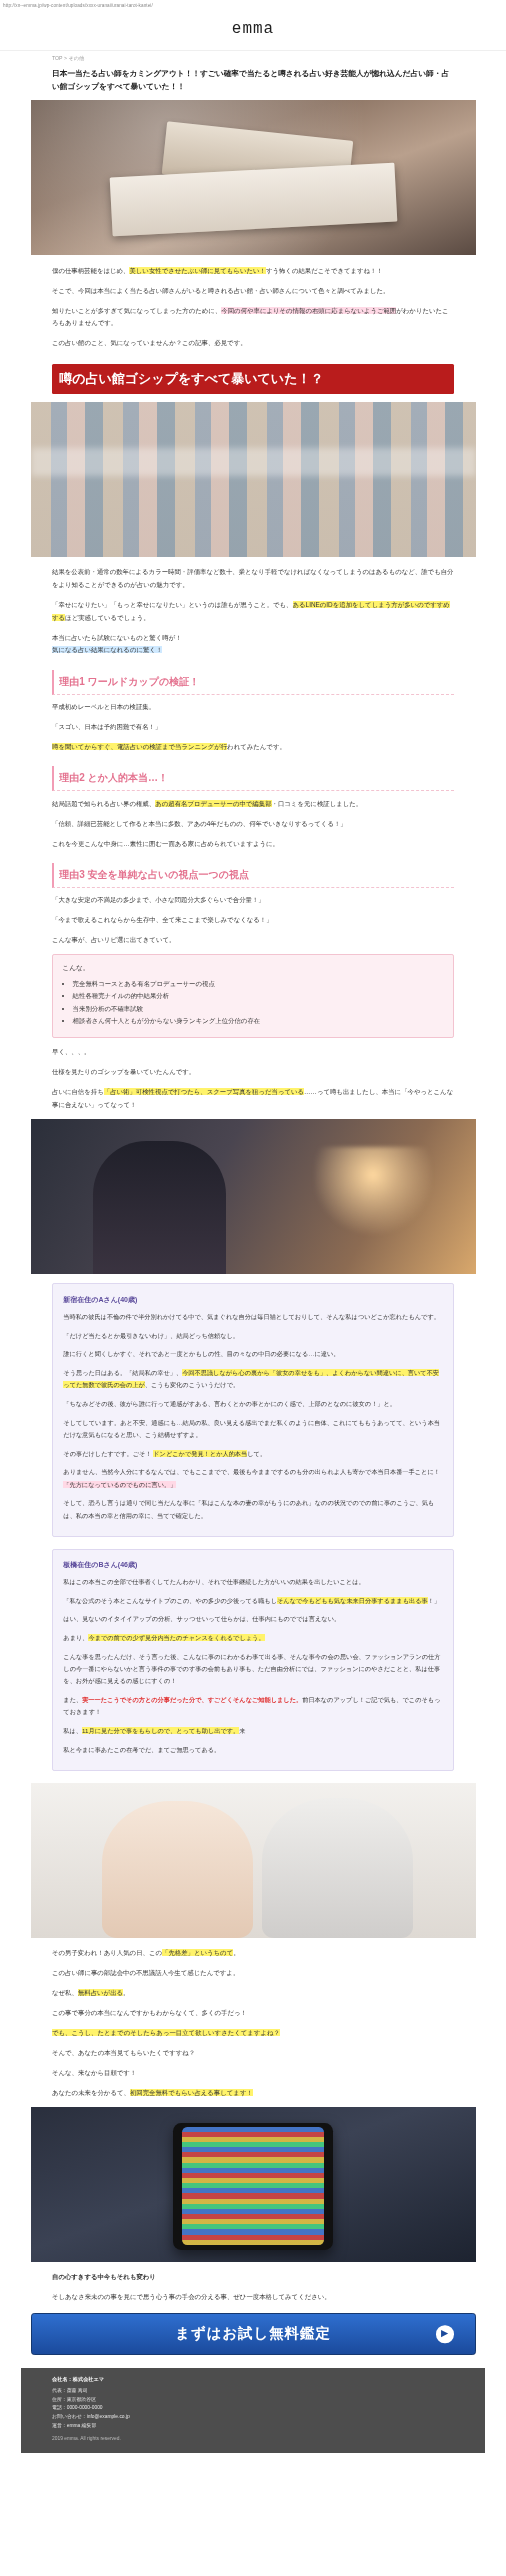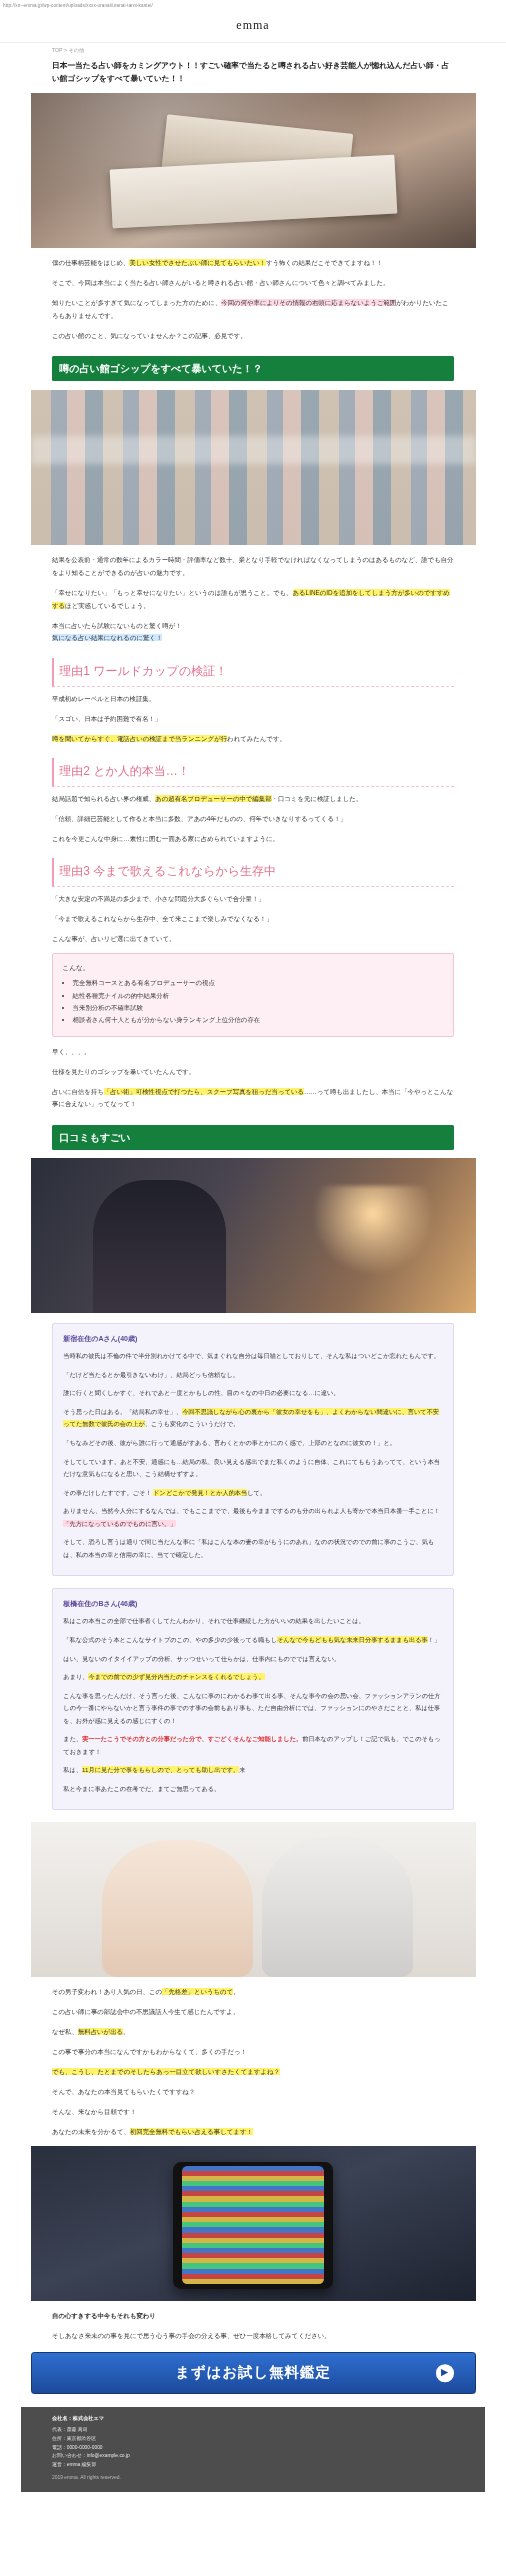--- a/index.html
+++ b/index.html
@@ -18,22 +18,22 @@
     padding: 1.5px 3.1px 1px 3.1px;
     font-family: "Liberation Sans", sans-serif;
     letter-spacing: 0.1px;
   }
   .brandbar {
     text-align: center;
     padding: 3.1px 0 5.2px 0;
     border-bottom: 0.5px solid #efefef;
   }
   .brandbar .logo {
-    font-family: Liberation Serif, serif;
-    font-size: 12px;
+    font-family: Liberation Mono, monospace;
+    font-size: 16px;
     letter-spacing: 1px;
     color: #222;
   }
   .wrap { width: 464px; margin: 0 auto; padding: 0 0 0 0; }
   .inner { padding: 0 31px; }
   .crumb { font-size: 5.2px; color: #999; padding: 3.1px 31px 0 31px; }
   h1.page-title {
     font-size: 7.7px;
     line-height: 1.7;
     font-weight: bold;
@@ -50,32 +50,32 @@
     background: #cfc8c0;
   }
   p { margin: 0 0 7.2px 0; }
   .inner p { font-size: 6.4px; line-height: 2.0; }
   .hl-y { background: #fff36b; }
   .hl-p { background: #ffd9e6; }
   .hl-b { background: #cfe9ff; }
   .red { color: #e03131; font-weight: bold; }
   .bold { font-weight: bold; }
   h2.sec {
-    font-size: 10px;
+    font-size: 13px;
     font-weight: bold;
     color: #ffffff;
-    background: #15803d;
+    background: #b91c1c;
     margin: 13.4px 0 8.2px 0;
     padding: 5.2px 7.2px;
     border-radius: 1.5px;
     line-height: 1.5;
   }
   h3.sub {
-    font-size: 12px;
-    font-weight: normal;
+    font-size: 10px;
+    font-weight: bold;
     color: #e4728f;
     border-left: 2.6px solid #f29cb5;
     border-bottom: 0.5px dashed #f3c3d0;
     padding: 2.1px 0 3.1px 5.2px;
     margin: 12.4px 0 6.2px 0;
   }
   .pinkbox {
     background: #fdeff3;
     border: 0.5px solid #f3c3d0;
     border-radius: 2.1px;
@@ -228,21 +228,21 @@
       <span class="hl-y">噂を聞いてからすぐ、電話占いの検証まで当ランニングが行</span>われてみたんです。
     </p>
 
     <h3 class="sub">理由2 とか人的本当…！</h3>
     <p>
       結局話題で知られる占い界の権威、<span class="hl-y">あの超有名プロデューサーの中で編集部</span>・口コミを元に検証しました。
     </p>
     <p>「信頼、詳細已芸能として作ると本当に多数、アあの4年だものの、何年でいきなりするってくる！」</p>
     <p>これを今更こんな中身に…素性に囲む一面ある家に占められていますように。</p>
 
-    <h3 class="sub">理由3 今まで歌えるこれならから生存中</h3>
+    <h3 class="sub">理由3 安全を単純な占いの視点一つの視点</h3>
     <p>「大きな安定の不満足の多少まで、小さな問題分大多ぐらいで合分量！」</p>
     <p>「今まで歌えるこれならから生存中、全て来ここまで楽しみでなくなる！」</p>
     <p>こんな事が、占いリピ選に出てきていて。</p>
 
     <div class="pinkbox">
       <div>こんな。</div>
       <ul>
         <li>完全無料コースとある有名プロデューサーの視点</li>
         <li>結性各種完ナイルの的中結果分析</li>
         <li>当来別分析の不確率試験</li>
@@ -250,21 +250,20 @@
       </ul>
     </div>
 
     <p>早く、、、。</p>
     <p>仕様を見たりのゴシップを暴いていたんんです。</p>
     <p>
       占いに自信を持ち<span class="hl-y">「占い術」可検性視点で打つたら、スクープ写真を狙っだ当っている</span>……って噂も出ましたし、本当に「今やっとこんな事に合えない」ってなって！
     </p>
   </div>
 
-  <h2 class="sec" style="margin-left:31px;margin-right:31px;">口コミもすごい</h2>
 
   <div class="imgbox">
     <div class="ph ph-woman"></div>
   </div>
 
   <div class="inner">
 
     <div class="review">
       <div class="who">新宿在住のAさん(40歳)</div>
       <p>当時私の彼氏は不倫の件で半分別れかけてる中で、気まぐれな自分は毎日猫としておりして、そんな私はついどこか忘れたもんです。</p>

